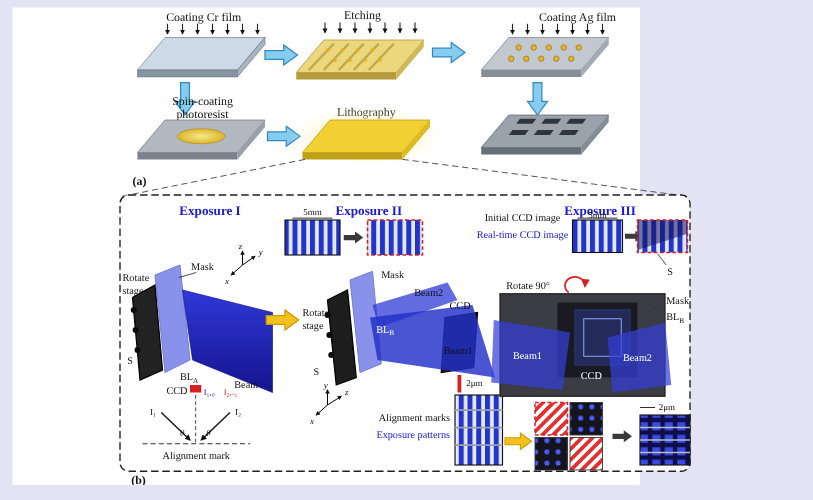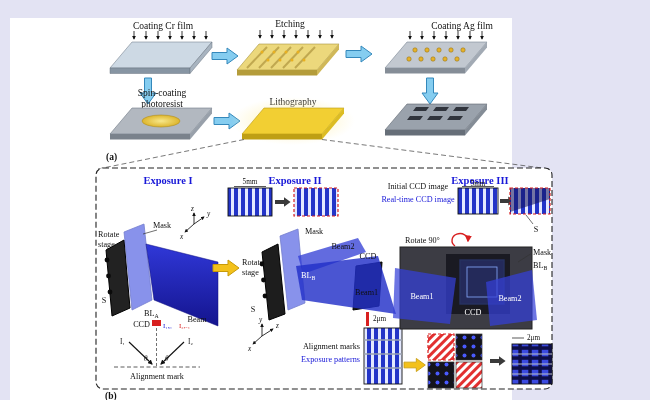--- a/index.html
+++ b/index.html
@@ -1,17 +1,17 @@
 <!DOCTYPE html>
 <html><head>
 <meta charset="utf-8">
 <style>
   html,body{margin:0;padding:0}
   .fig{position:relative;width:650px;height:400px;background:#e3e3f3;overflow:hidden;font-family:"Liberation Serif",serif}
-  .paper{position:absolute;left:10px;top:18px;width:502px;height:382px;background:#ffffff}
+  .paper{position:absolute;left:10px;top:6px;width:502px;height:382px;background:#ffffff}
   svg{display:block}
   text{font-family:"Liberation Serif",serif;fill:#111}
   .t9{font-size:9.5px}
   .t8{font-size:8.2px}
   .t7{font-size:7.2px}
   .t65{font-size:6.8px}
   .title{font-size:10.5px;font-weight:bold;fill:#1818d8}
   .blue{fill:#1818d8}
   .red{fill:#d82020}
   .white{fill:#ffffff}

